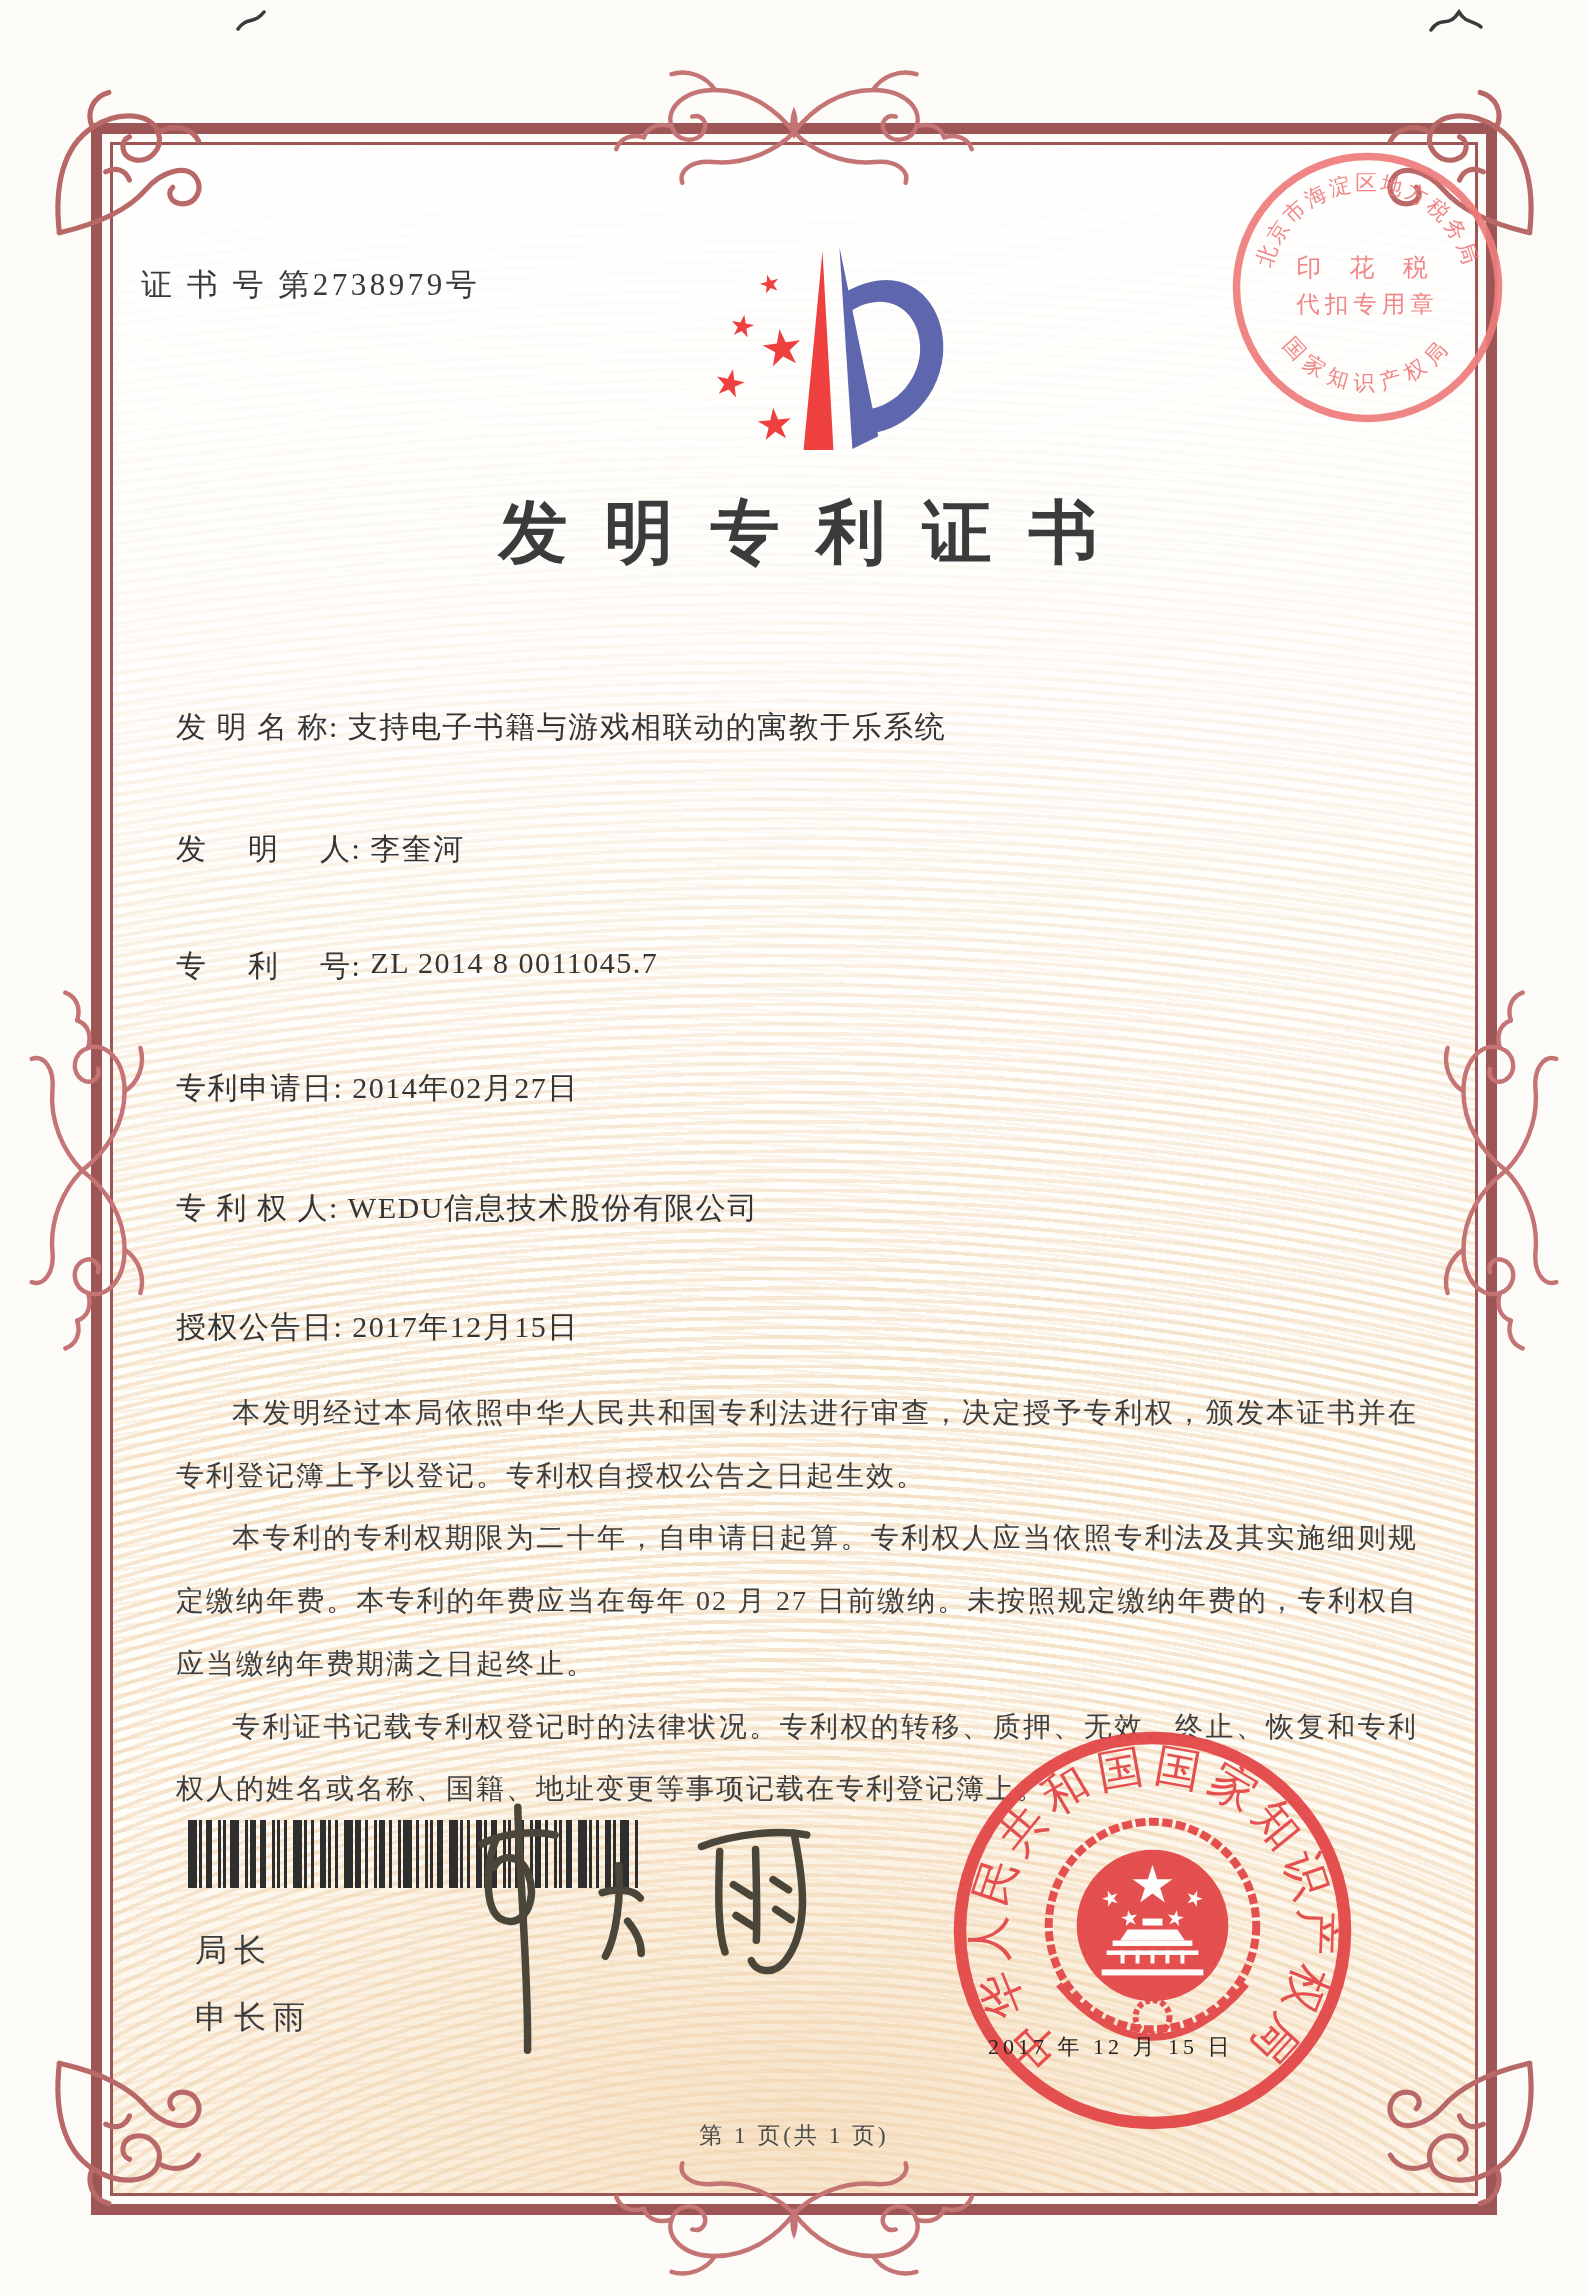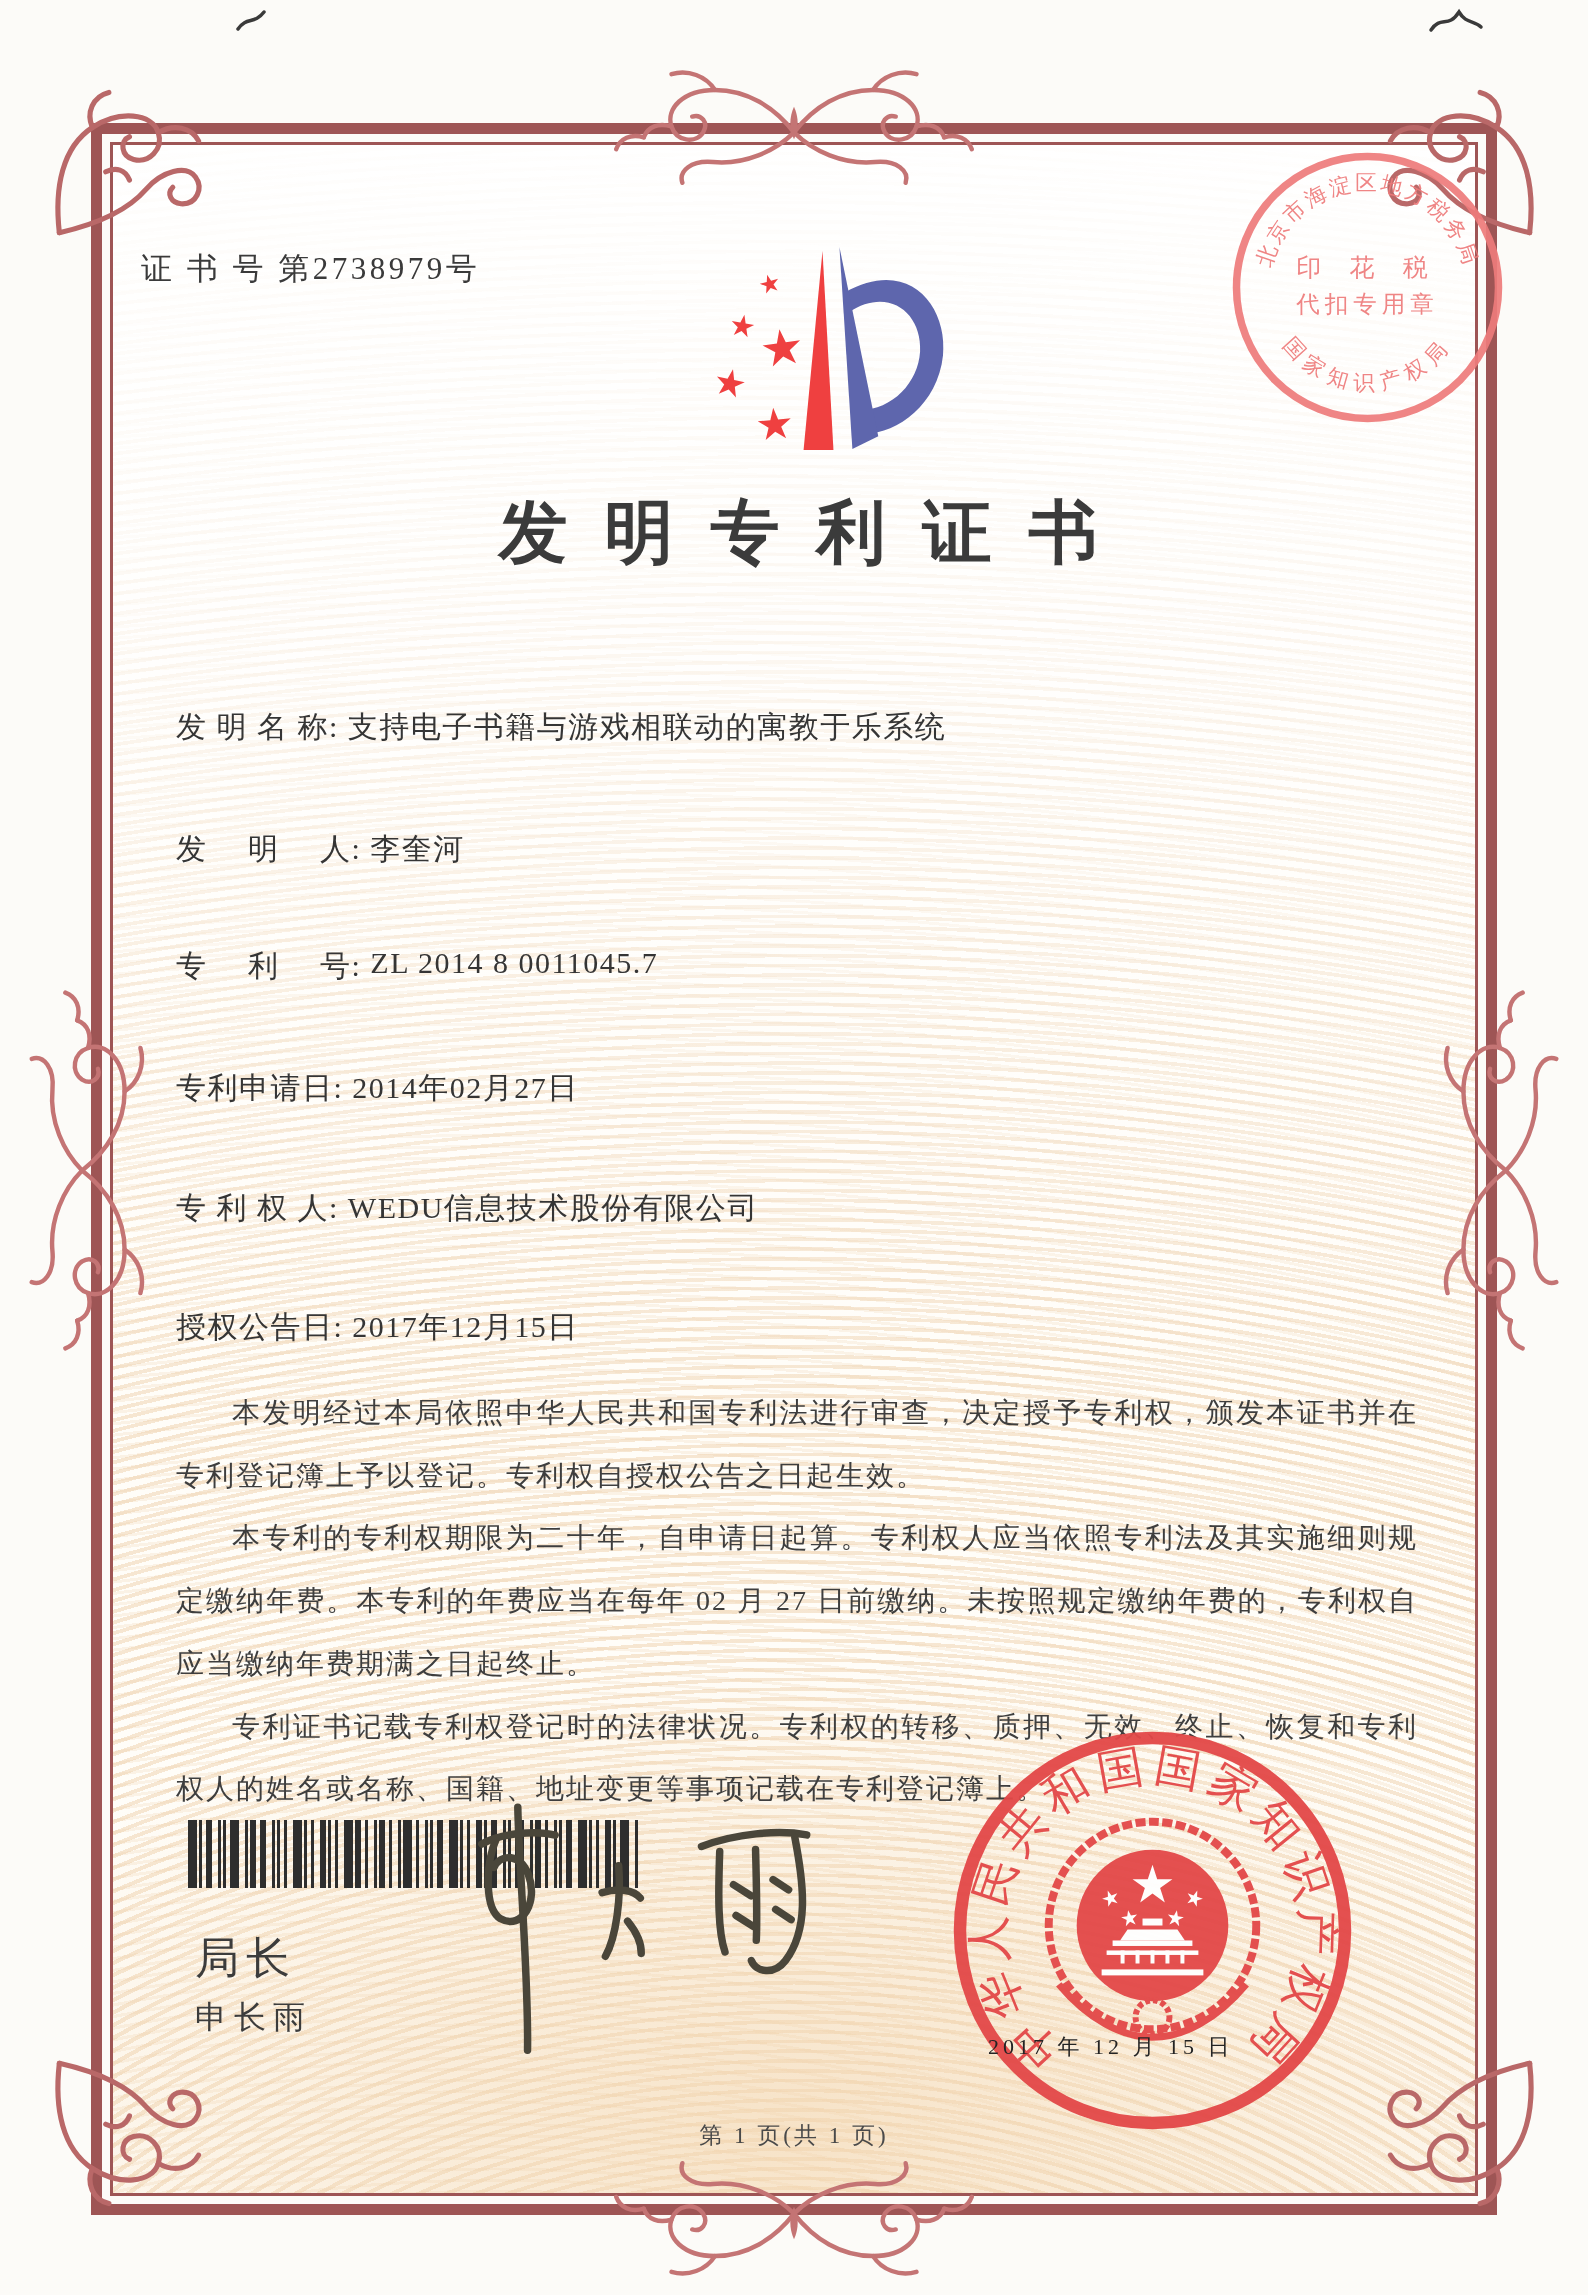--- a/index.html
+++ b/index.html
@@ -30,40 +30,40 @@
   .fl-tl{left:48px;top:79px;width:165px;height:165px;}
   .fl-tr{left:1376px;top:79px;width:165px;height:165px;transform:scaleX(-1);}
   .fl-bl{left:48px;top:2052px;width:165px;height:165px;transform:scaleY(-1);}
   .fl-br{left:1376px;top:2052px;width:165px;height:165px;transform:scale(-1,-1);}
   .fl-top{left:547px;top:59px;width:494px;height:129px;}
   .fl-bottom{left:547px;top:2158px;width:494px;height:129px;transform:scaleY(-1);}
   .fl-left{left:-156px;top:1106px;width:494px;height:129px;transform:rotate(90deg);}
   .fl-right{left:1250px;top:1106px;width:494px;height:129px;transform:rotate(-90deg);}
 
   
-  .cert-no{position:absolute;left:141px;top:248px;font-size:31px;letter-spacing:3.5px;color:#3a3a3a;z-index:3;white-space:pre;}
+  .cert-no{position:absolute;left:141px;top:264px;font-size:31px;letter-spacing:3.5px;color:#3a3a3a;z-index:3;white-space:pre;}
   .title{
     position:absolute;left:91px;top:483px;width:1406px;margin:4px;
     text-align:center;font-size:69px;font-weight:bold;color:#3b3b3b;
     letter-spacing:37px;text-indent:37px;z-index:3;
   }
   .field{position:absolute;left:176px;display:flex;gap:9px;font-size:30px;color:#353535;letter-spacing:1.5px;z-index:3;}
   .field .lab,.field .val{white-space:pre;}
   .f0{top:707px;justify-content:center;} .f1{top:829px;} .f2{top:946px;} .f3{top:1068px;} .f4{top:1188px;} .f5{top:1307px;}
 
   .body-text{
     position:absolute;left:176px;top:1382px;width:1242px;z-index:3;
     font-size:28px;color:#3e3e3e;line-height:2.24;letter-spacing:2px;text-align:justify;
   }
   .body-text p{margin:0;text-indent:2em;}
 
   .barcode{position:absolute;left:188px;top:1820px;width:465px;height:68px;z-index:3;display:flex;align-items:stretch;overflow:hidden;}
   .barcode .bar{background:#2e2e2e;height:100%;flex:none;}
 
-  .sig-title{position:absolute;left:195px;top:1929px;font-size:44px;letter-spacing:7px;color:#3c3c3c;z-index:3;font-family:"Liberation Sans","DejaVu Sans",sans-serif;}
+  .sig-title{position:absolute;left:195px;top:1929px;font-size:32px;letter-spacing:7px;color:#3c3c3c;z-index:3;font-family:"Liberation Sans","DejaVu Sans",sans-serif;}
   .sig-name{position:absolute;left:195px;top:1996px;font-size:32px;letter-spacing:7px;color:#3c3c3c;z-index:3;font-family:Liberation Serif, serif;}
   .signature{position:absolute;left:426px;top:1771px;width:429px;height:299px;z-index:4;}
 
   .seal{position:absolute;left:947px;top:1725px;width:411px;height:411px;z-index:3;opacity:.95;}
   .seal-date{position:absolute;left:988px;top:2032px;font-size:22px;letter-spacing:4px;color:#242424;z-index:5;white-space:pre;}
 
   .tax-stamp{position:absolute;left:1225px;top:145px;width:285px;height:285px;z-index:3;opacity:.92;}
   .logo{position:absolute;left:695px;top:232px;width:255px;height:235px;z-index:3;}
 
   .footer{position:absolute;left:91px;top:2120px;width:1406px;text-align:center;font-size:23px;letter-spacing:3px;color:#4a4a4a;z-index:3;}

